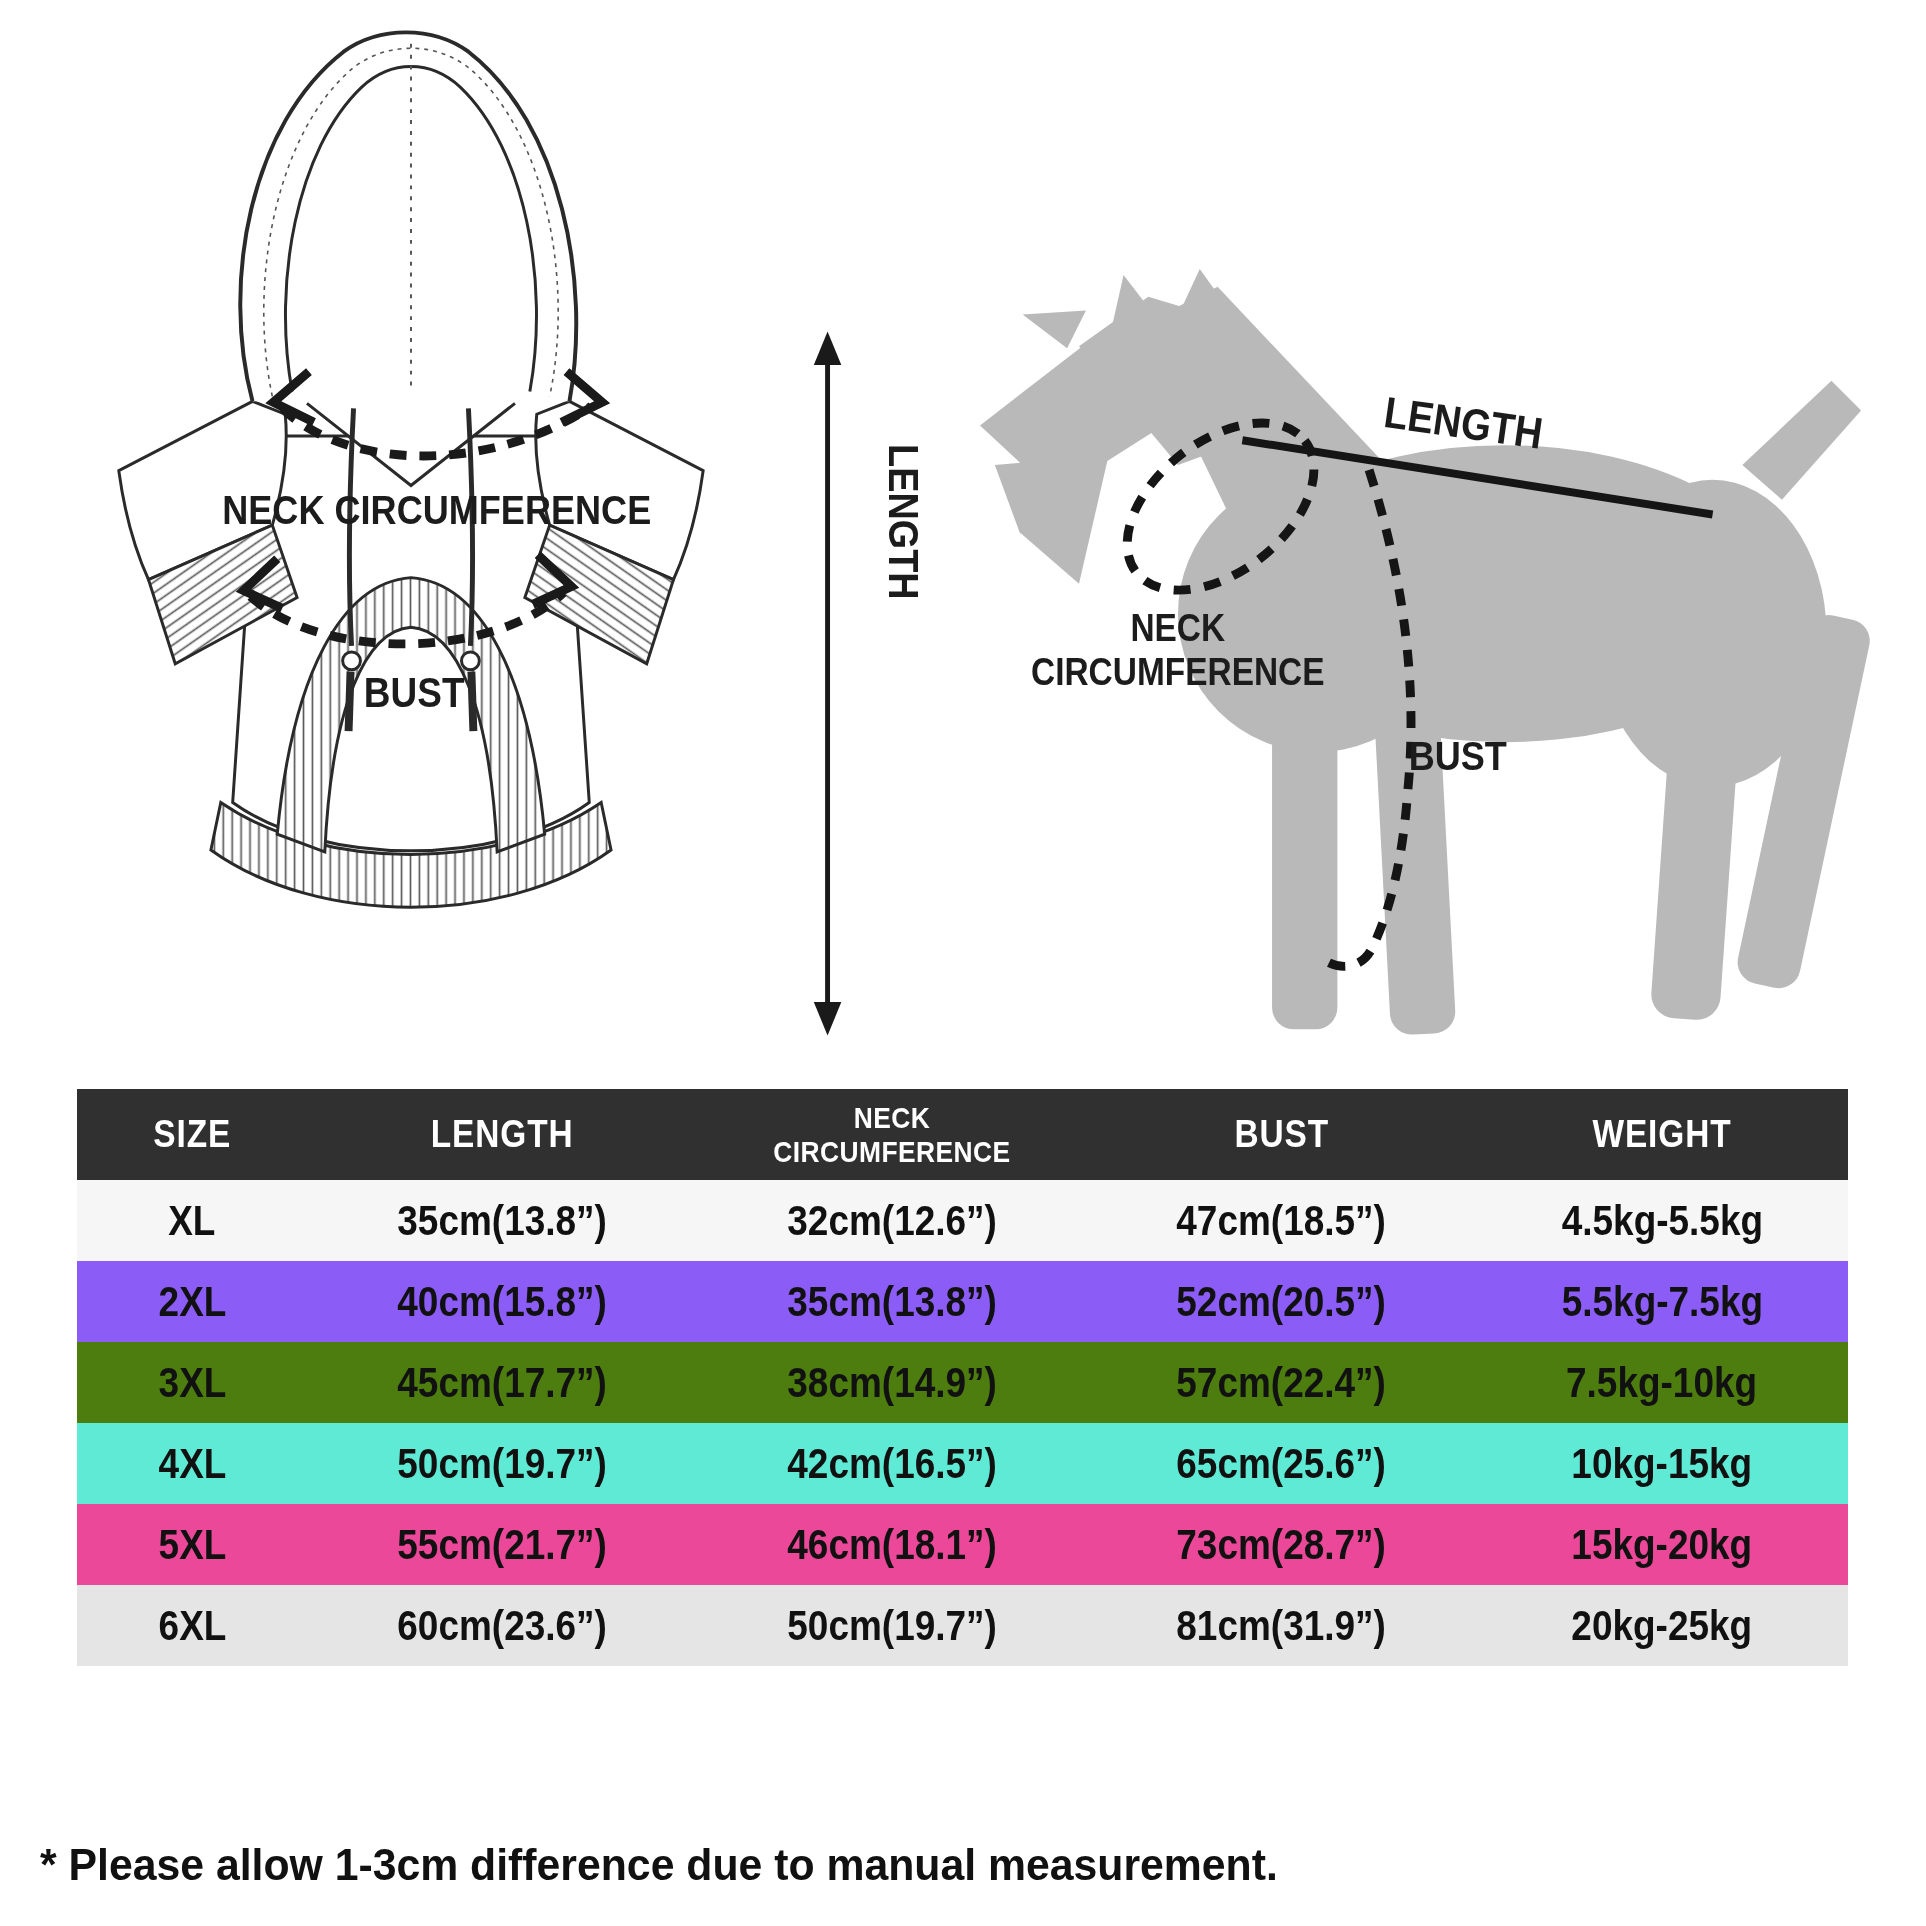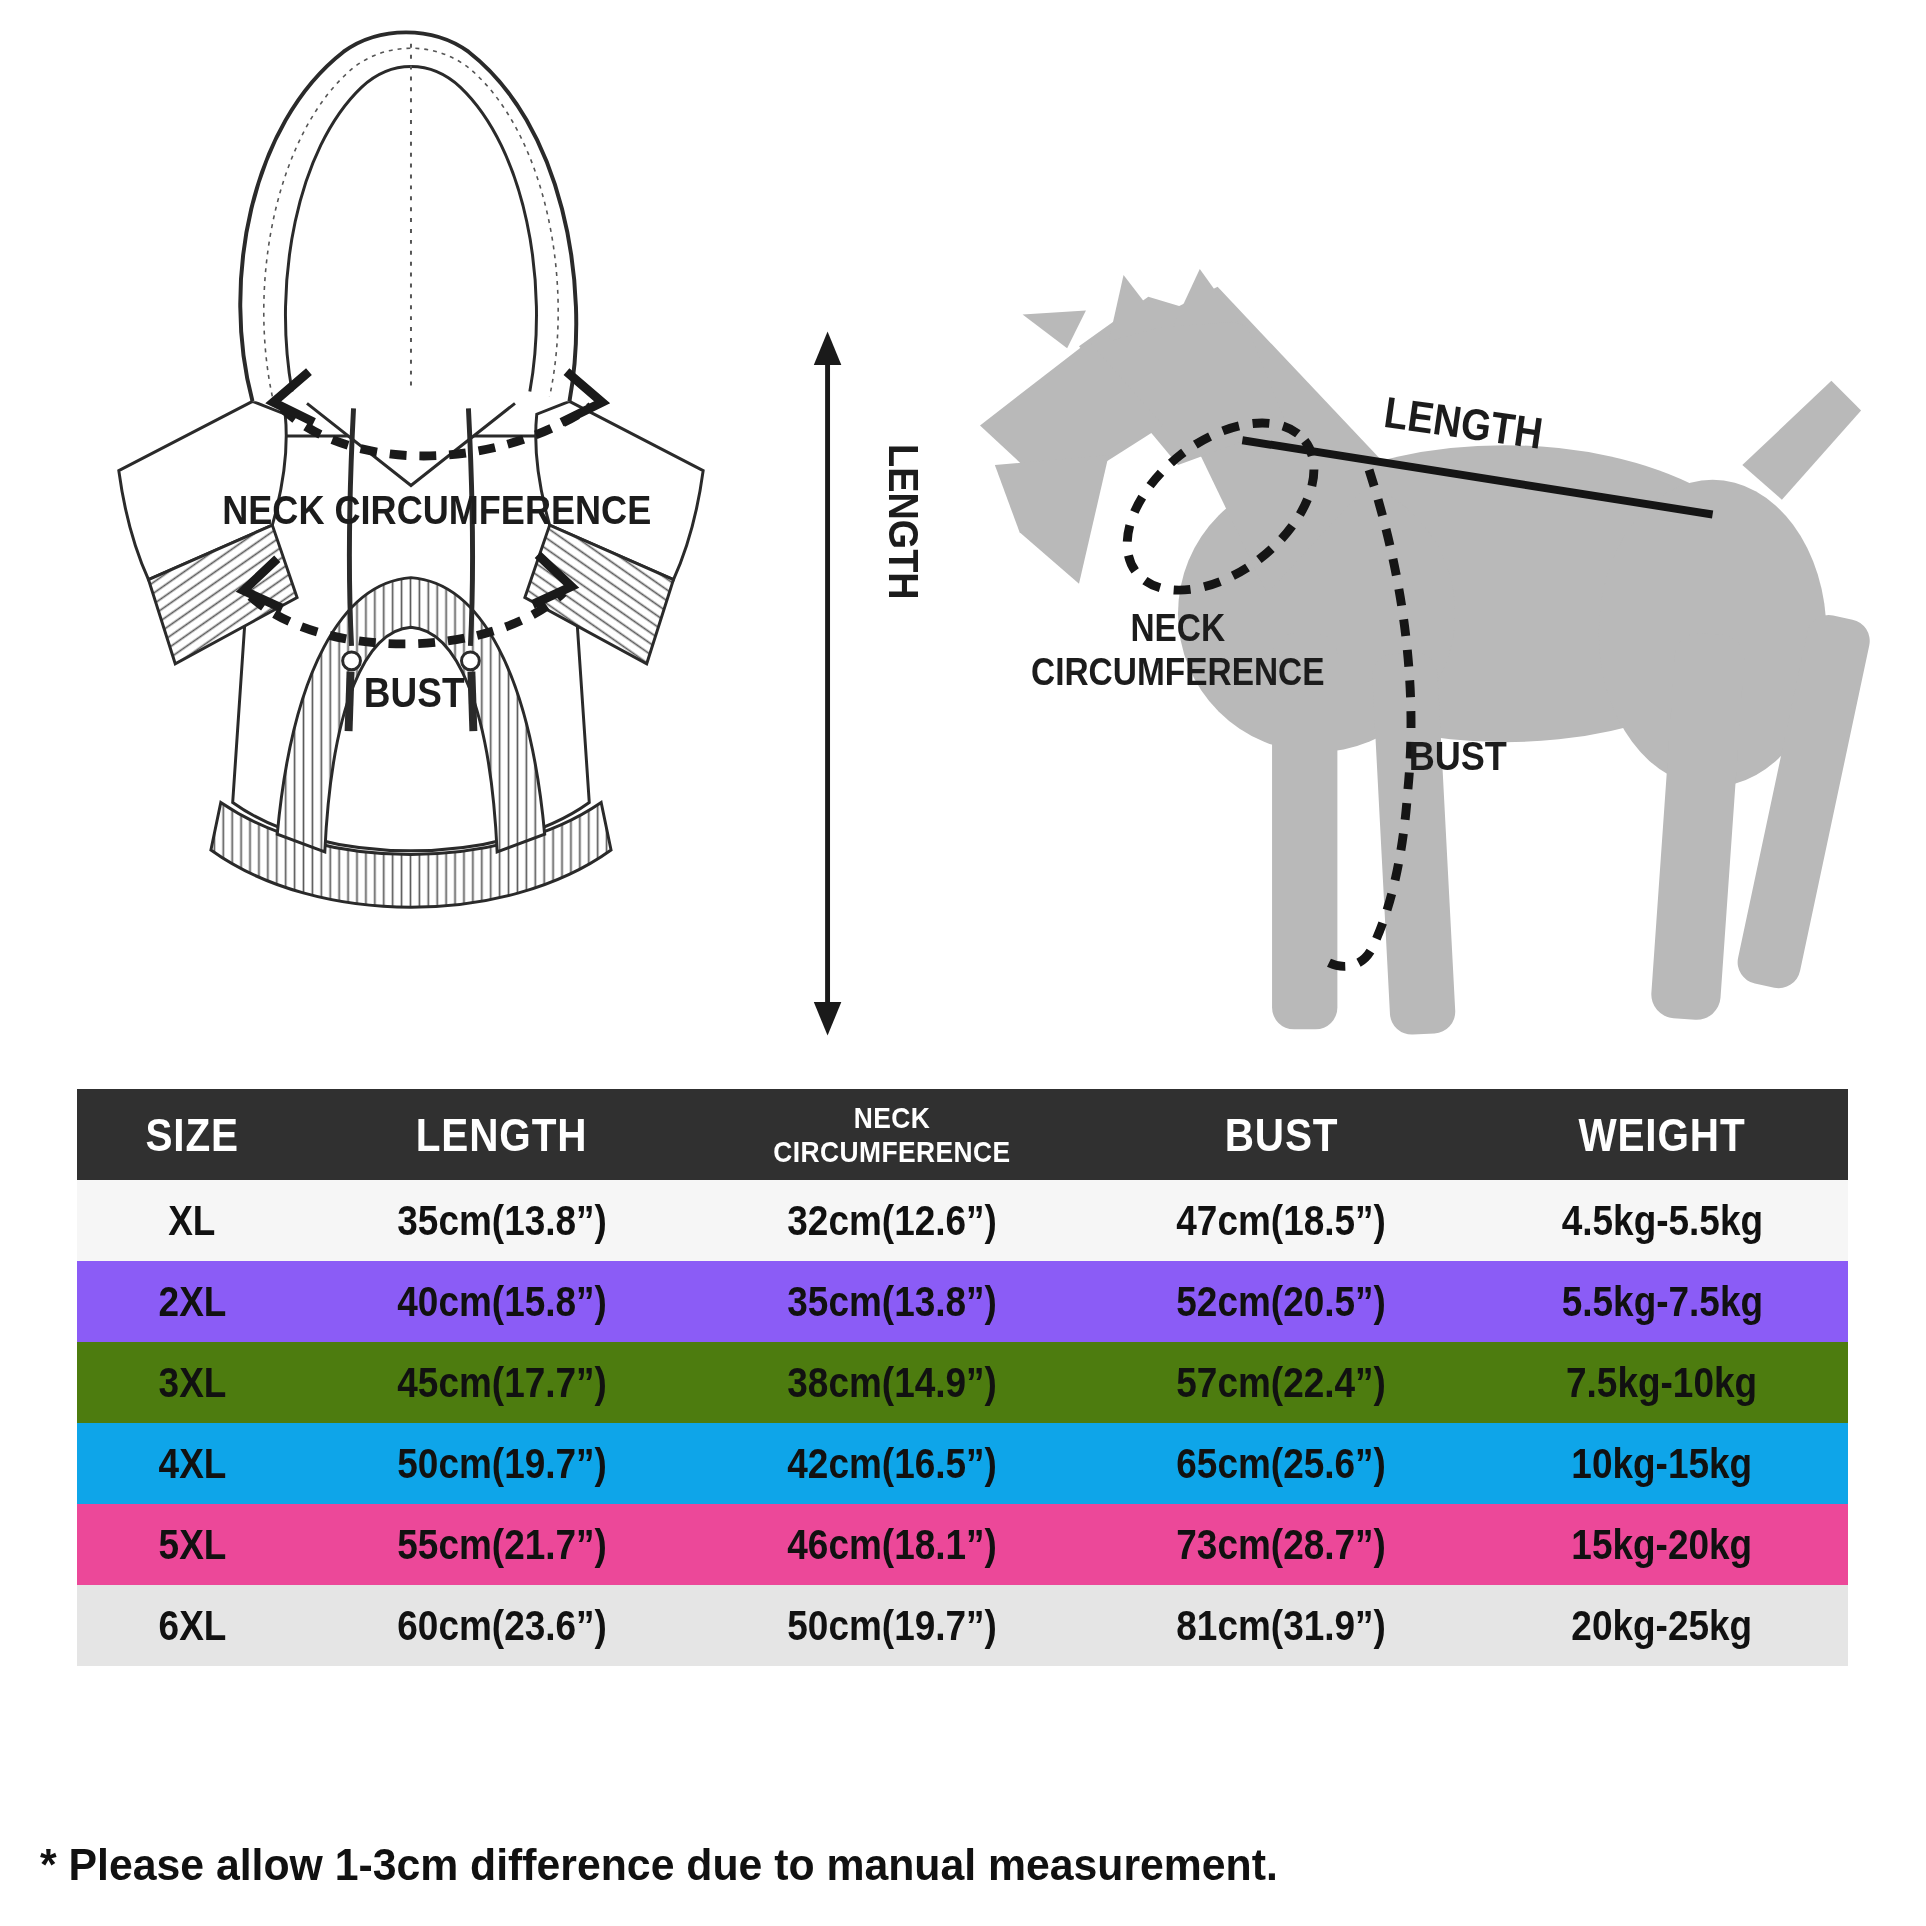--- a/index.html
+++ b/index.html
@@ -7,21 +7,21 @@
           font-family:"Liberation Sans",sans-serif;}
   .abs{position:absolute;}
   .lbl{position:absolute;color:#1c1c1c;font-weight:bold;text-align:center;
        font-family:"Liberation Sans",sans-serif;}
   .cx{display:inline-block;transform:scaleX(.88);transform-origin:50% 50%;white-space:nowrap;}
   .prel{white-space:pre-line;}
 
   
   #size-table{position:absolute;left:77px;top:1089px;width:1771px;border-collapse:collapse;
               table-layout:fixed;}
-  #size-table th{height:91px;color:#fff;font-weight:bold;font-size:46px;letter-spacing:1px;
+  #size-table th{height:91px;color:#fff;font-weight:bold;font-size:38px;letter-spacing:1px;
                  text-align:center;vertical-align:middle;padding:0;}
   #size-table th.small{font-size:30px;line-height:34px;letter-spacing:0.5px;}
   #size-table td{height:81px;text-align:center;vertical-align:middle;font-weight:bold;
                  font-size:42px;color:#111;padding:0;}
   #footnote{position:absolute;left:40px;top:1839px;font-size:45px;font-weight:bold;color:#111;
             transform-origin:0 50%;transform:scaleX(.95);white-space:nowrap;}
 
   svg{display:block;}
 </style>
 </head>
@@ -164,21 +164,21 @@
         <td><span class="cx">52cm(20.5”)</span></td>
         <td><span class="cx">5.5kg-7.5kg</span></td>
       </tr>
       <tr style="background:#4d7c0f;">
         <td><span class="cx">3XL</span></td>
         <td><span class="cx">45cm(17.7”)</span></td>
         <td><span class="cx">38cm(14.9”)</span></td>
         <td><span class="cx">57cm(22.4”)</span></td>
         <td><span class="cx">7.5kg-10kg</span></td>
       </tr>
-      <tr style="background:#0ea5e9;padding-left:29px;">
+      <tr style="background:#5eead4;padding-left:29px;">
         <td><span class="cx">4XL</span></td>
         <td><span class="cx">50cm(19.7”)</span></td>
         <td><span class="cx">42cm(16.5”)</span></td>
         <td><span class="cx">65cm(25.6”)</span></td>
         <td><span class="cx">10kg-15kg</span></td>
       </tr>
       <tr style="background:#ec4899;">
         <td><span class="cx">5XL</span></td>
         <td><span class="cx">55cm(21.7”)</span></td>
         <td><span class="cx">46cm(18.1”)</span></td>

